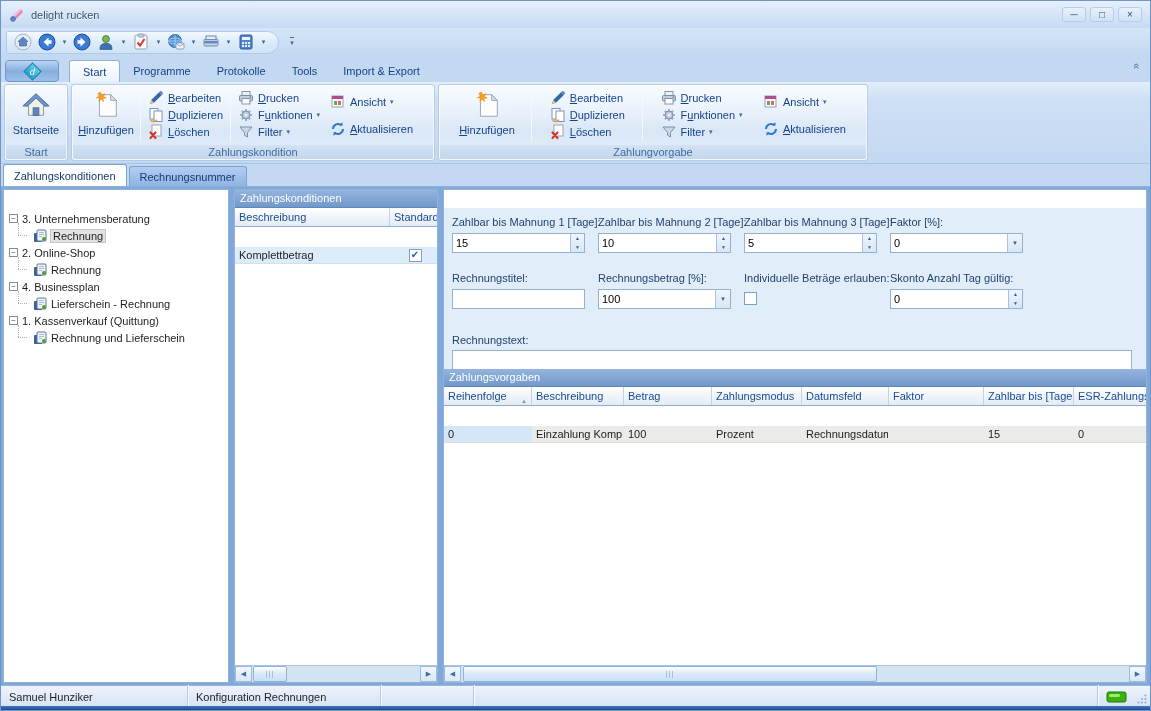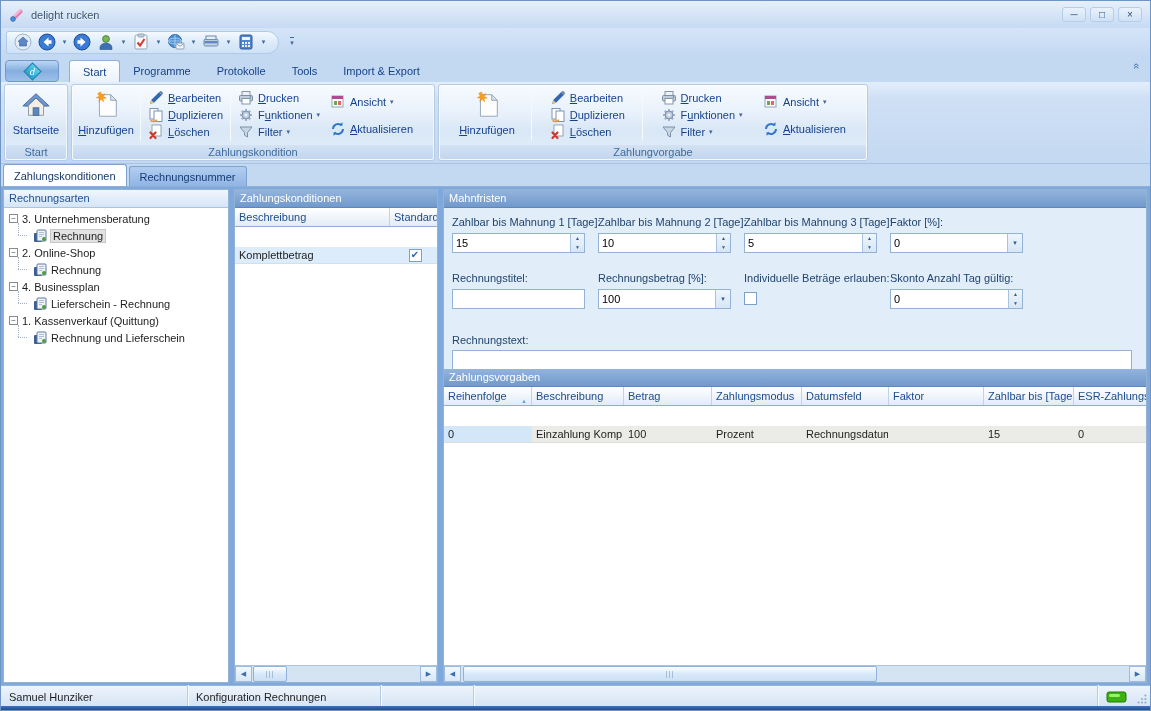--- a/index.html
+++ b/index.html
@@ -419,21 +419,20 @@
   </div>
 
   <div class="doctabs">
     <div class="dtab active">Zahlungskonditionen</div>
     <div class="dtab">Rechnungsnummer</div>
   </div>
 
   <div class="main">
 
     <div class="panel p-left">
-      <div class="caption-light">Rechnungsarten</div>
       <div class="tree">
         <div class="tnode">
           <span class="texp"><i>−</i></span>
           <span class="tlabel">3. Unternehmensberatung</span>
         </div>
         <div class="tchild sel">
           <svg viewBox="0 0 14 14">
             <rect x="1" y="4" width="8" height="9" rx="1" fill="#3c5e93"></rect>
             <rect x="4" y="1" width="9" height="11" rx="1" fill="#eef3fa" stroke="#5f7899"></rect>
             <path d="M6 3.5h5M6 5.5h5M6 7.5h3" stroke="#9fb0c6" stroke-width="0.8"></path>
@@ -498,21 +497,20 @@
       <div class="hscroll">
         <span class="sarrow">◀</span>
         <span class="strack">
             <span class="sthumb" style="left:1px; width:34px;"></span>
           </span>
         <span class="sarrow">▶</span>
       </div>
     </div>
 
     <div class="panel p-right">
-      <div class="caption-steel">Mahnfristen</div>
 
       <div class="formarea">
 
         <span class="flabel" style="left:8px; top:8px;">Zahlbar bis Mahnung 1 [Tage]:</span>
         <span class="flabel" style="left:154px; top:8px;">Zahlbar bis Mahnung 2 [Tage]:</span>
         <span class="flabel" style="left:300px; top:8px;">Zahlbar bis Mahnung 3 [Tage]:</span>
         <span class="flabel" style="left:446px; top:8px;">Faktor [%]:</span>
 
         <div class="fctl" style="left:8px; top:25px;">
           <input value="15" style="">

